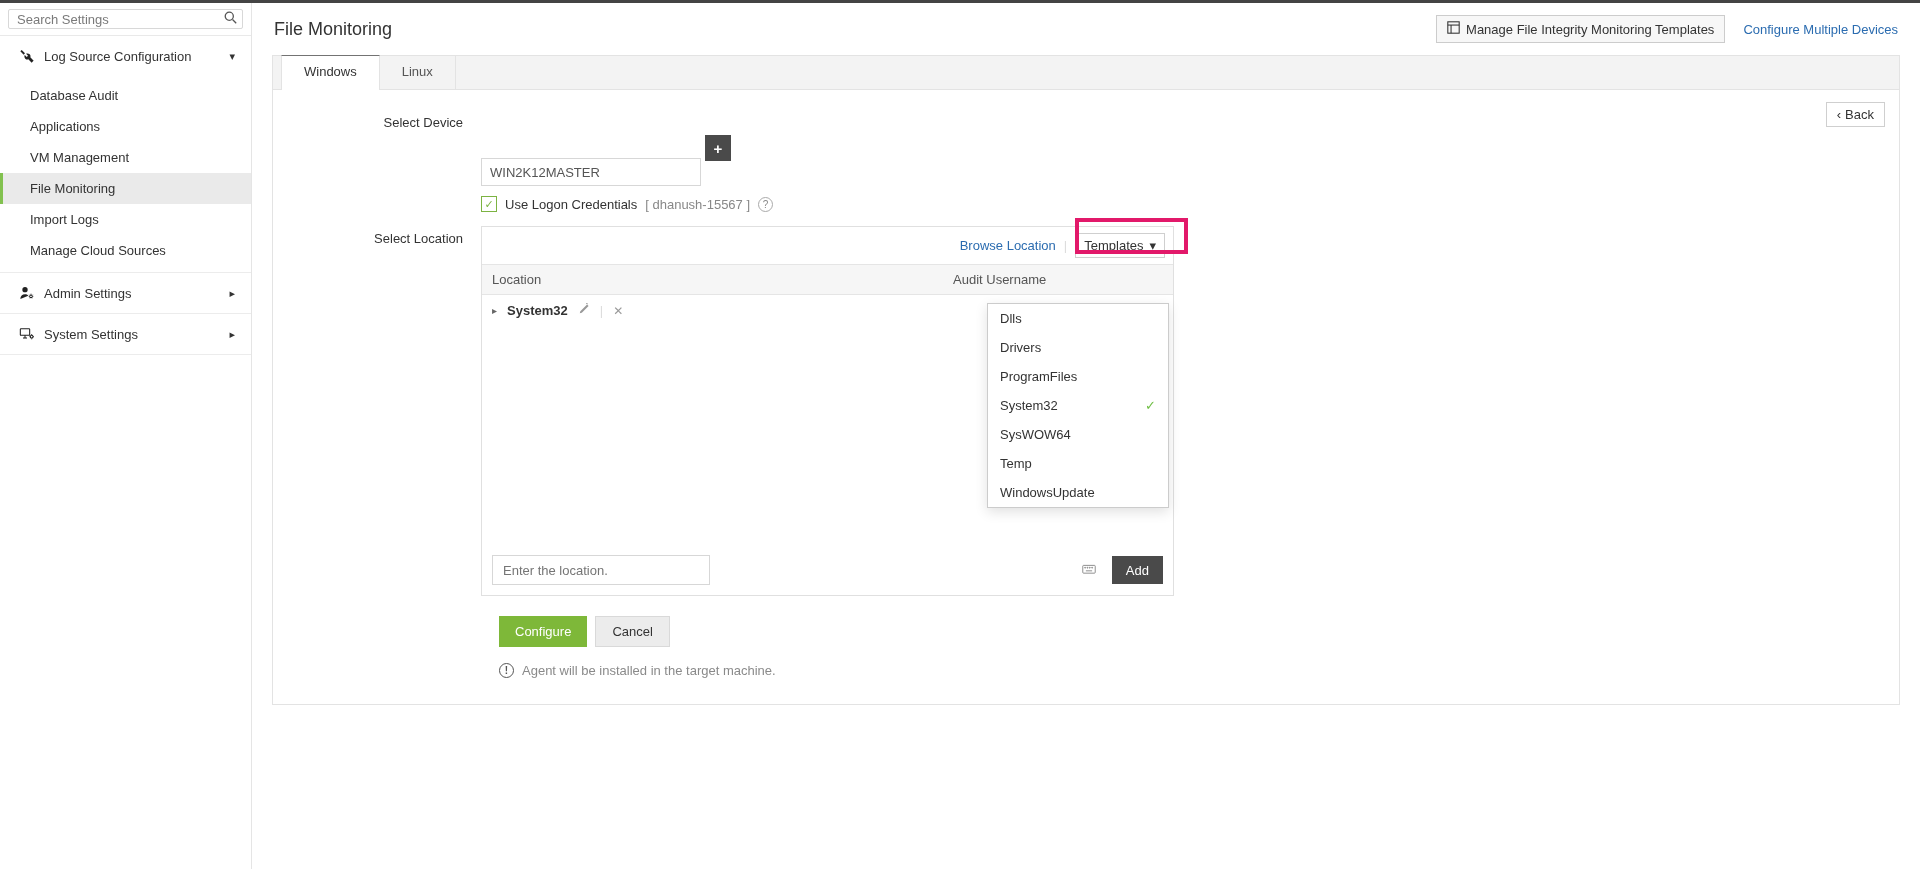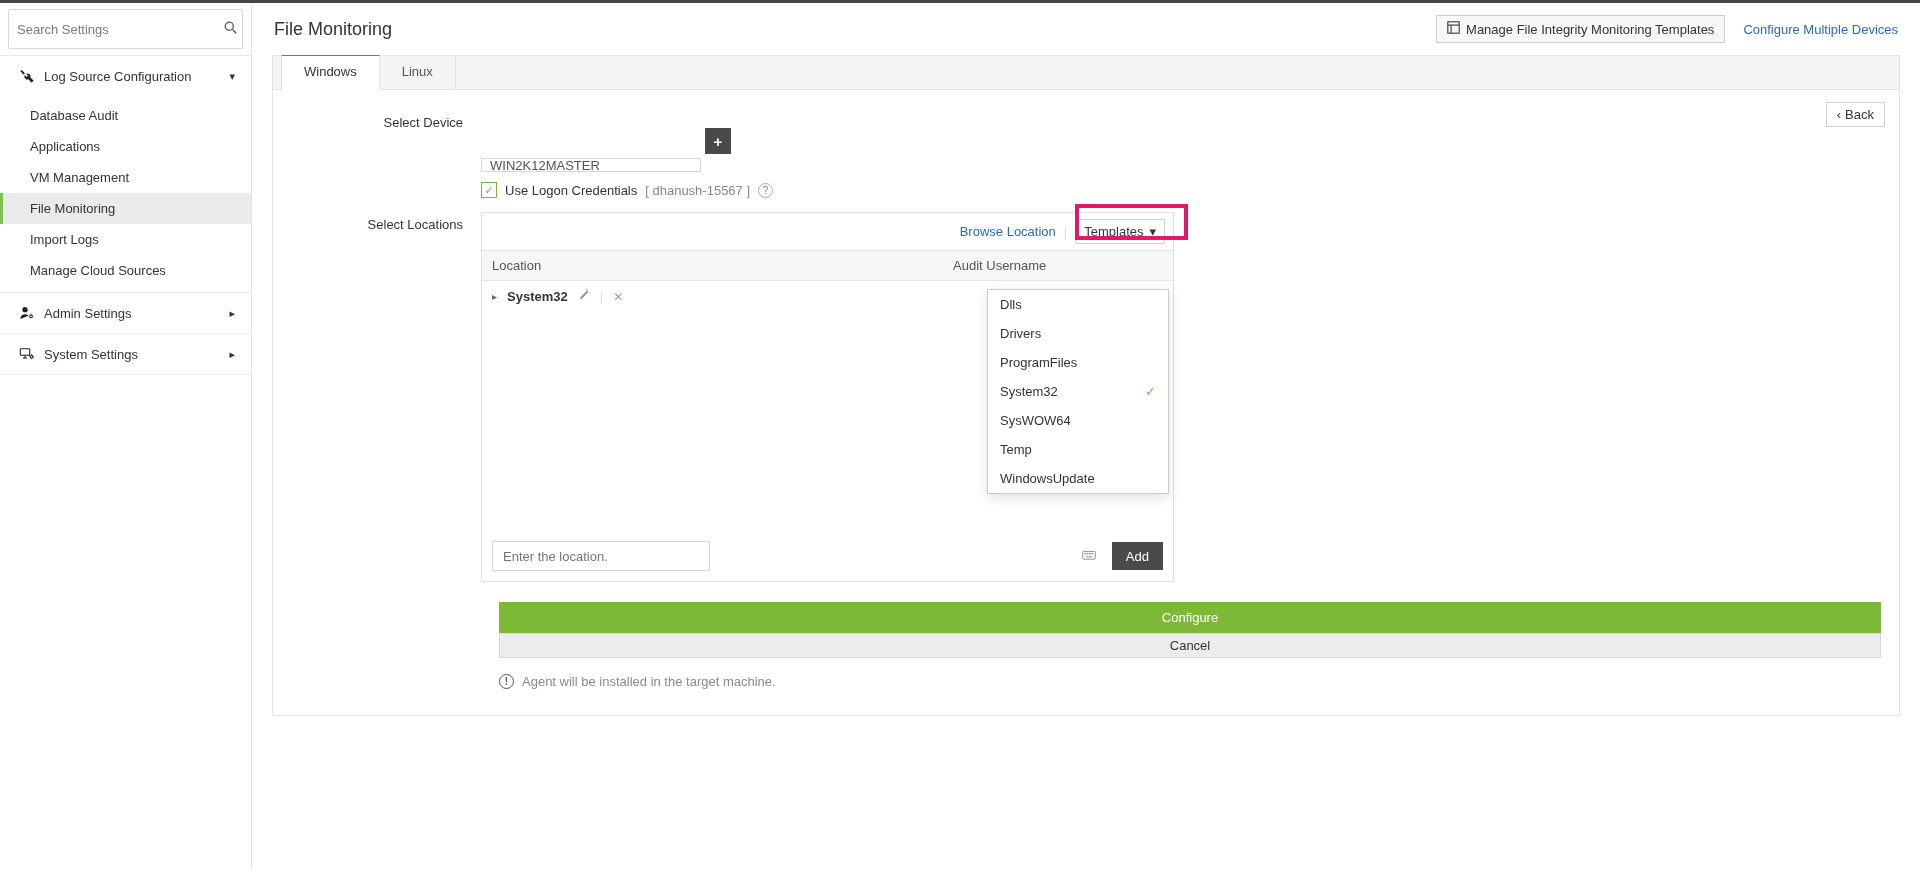--- a/index.html
+++ b/index.html
@@ -4,21 +4,21 @@
 <style>
   * { box-sizing: border-box; margin: 0; padding: 0; }
   body { font-family: -apple-system, BlinkMacSystemFont, "Segoe UI", Arial, sans-serif; font-size: 13px; color: #333; background: #fff; }
   .top-bar { height: 3px; background: #444; display: flex; }
   .top-bar .seg1 { width: 800px; background: #444; }
   .top-bar .seg2 { flex: 1; background: #444; }
   .container { display: flex; min-height: 866px; }
   
   .sidebar { width: 252px; border-right: 1px solid #e5e5e5; background: #fff; }
   .search-wrap { padding: 6px 8px; border-bottom: 1px solid #e9e9e9; position: relative; }
-  .search-input { width: 100%; height: 40px; border: 1px solid #d8d8d8; border-radius: 2px; padding: 2px 28px 2px 8px; font-size: 13px; background: #fff; color: #333; }
+  .search-input { width: 100%; height: 20px; border: 1px solid #d8d8d8; border-radius: 2px; padding: 2px 28px 2px 8px; font-size: 13px; background: #fff; color: #333; }
   .search-input::placeholder { color: #7a7a7a; }
   .search-icon { position: absolute; right: 14px; top: 50%; transform: translateY(-50%); color: #555; font-size: 13px; }
   .nav-section { border-bottom: 1px solid #ececec; }
   .nav-header { display: flex; align-items: center; padding: 12px 16px; cursor: pointer; color: #333; font-weight: 500; }
   .nav-header .icon { width: 22px; display: inline-flex; align-items: center; justify-content: center; color: #222; }
   .nav-header .label { flex: 1; margin-left: 6px; }
   .nav-header .chev { color: #333; font-size: 11px; }
   .nav-items { padding: 4px 0 6px 0; }
   .nav-item { padding: 8px 16px 8px 30px; cursor: pointer; color: #333; }
   .nav-item.active { background: #eaeaea; border-left: 3px solid #82c14f; padding-left: 27px; }
@@ -32,21 +32,21 @@
   .content-box { border: 1px solid #e3e3e3; background: #fff; padding: 0; }
   .tabs { display: flex; background: #f3f3f3; border-bottom: 1px solid #e3e3e3; align-items: stretch; height: 34px; padding-left: 8px; }
   .tab { padding: 8px 22px; color: #555; cursor: pointer; border-right: 1px solid #e3e3e3; }
   .tab.active { background: #fff; border-top: 1px solid #737373; border-left: 1px solid #e3e3e3; border-right: 1px solid #e3e3e3; margin-top: -1px; margin-bottom: -1px; color: #333; }
   .inner { padding: 20px 18px 26px 18px; position: relative; }
   .back-btn { position: absolute; top: 12px; right: 14px; border: 1px solid #cfcfcf; background: #fff; padding: 4px 10px; cursor: pointer; color: #333; font-size: 13px; display: inline-flex; align-items: center; gap: 4px; }
   .form-row { display: flex; align-items: flex-start; margin-bottom: 14px; }
   .form-label { width: 190px; text-align: right; padding-right: 18px; padding-top: 5px; color: #333; }
   .form-control { flex: 1; }
   .device-row { display: flex; align-items: center; gap: 4px; }
-  .device-input { width: 220px; height: 14px; border: 1px solid #d7d7d7; padding: 2px 8px; font-size: 13px; color: #555; background: #fff; margin-top: 48px; }
+  .device-input { width: 220px; height: 28px; border: 1px solid #d7d7d7; padding: 2px 8px; font-size: 13px; color: #555; background: #fff; margin-top: 48px; }
   .plus-btn { width: 26px; height: 26px; background: #4a4a4a; color: #fff; display: inline-flex; align-items: center; justify-content: center; cursor: pointer; font-size: 15px; font-weight: 600; }
   .cred-row { display: flex; align-items: center; gap: 8px; margin-top: 10px; }
   .checkbox { width: 16px; height: 16px; border: 1px solid #7cb342; display: inline-flex; align-items: center; justify-content: center; color: #7cb342; font-size: 11px; cursor: pointer; background: #fff; }
   .cred-user { color: #888; }
   .help-icon { width: 15px; height: 15px; border: 1px solid #aaa; border-radius: 50%; display: inline-flex; align-items: center; justify-content: center; font-size: 10px; color: #888; cursor: pointer; }
   .locations-panel { border: 1px solid #e0e0e0; background: #fff; width: 693px; }
   .loc-toolbar { display: flex; justify-content: flex-end; align-items: center; padding: 6px 8px; gap: 8px; position: relative; }
   .sep { color: #ddd; }
   .templates-btn { border: 1px solid #cfcfcf; padding: 4px 8px; cursor: pointer; display: inline-flex; align-items: center; gap: 6px; font-size: 13px; color: #333; background: #fff; }
   .templates-highlight { position: relative; }
@@ -61,21 +61,21 @@
   .row-icon { color: #999; font-size: 12px; cursor: pointer; }
   .row-sep { color: #ddd; }
   .dropdown { position: absolute; top: 8px; right: 4px; width: 182px; background: #fff; border: 1px solid #ccc; box-shadow: 0 4px 12px rgba(0,0,0,0.12); z-index: 10; }
   .dd-item { padding: 7px 12px; display: flex; align-items: center; justify-content: space-between; cursor: pointer; color: #333; }
   .dd-check { color: #6fbf44; font-size: 13px; }
   .loc-foot { padding: 10px; display: flex; gap: 8px; align-items: center; }
   .loc-input { flex: 1; height: 30px; border: 1px solid #d7d7d7; padding: 4px 30px 4px 10px; font-size: 13px; position: relative; }
   .loc-input-wrap { flex: 1; position: relative; }
   .loc-input-icon { position: absolute; right: 8px; top: 50%; transform: translateY(-50%); color: #888; font-size: 13px; cursor: pointer; }
   .add-btn { height: 28px; padding: 0 14px; background: #4a4a4a; color: #fff; border: none; cursor: pointer; font-size: 13px; }
-  .action-row { margin-top: 20px; display: flex; gap: 0; margin-left: 208px; flex-direction: column; }
+  .action-row { margin-top: 20px; display: flex; gap: 8px; margin-left: 208px; }
   .btn-primary { background: #7eb839; color: #fff; border: none; padding: 8px 16px; cursor: pointer; font-size: 13px; }
   .btn-secondary { background: #ececec; color: #333; border: 1px solid #d9d9d9; padding: 4px 16px; cursor: pointer; font-size: 13px; }
   .note-row { margin-top: 16px; margin-left: 208px; display: flex; align-items: center; gap: 8px; color: #8a8a8a; }
   .info-icon { width: 15px; height: 15px; border: 1.5px solid #555; border-radius: 50%; display: inline-flex; align-items: center; justify-content: center; font-size: 10px; color: #555; font-weight: 600; }
 </style>
 </head>
 <body>
 
 <div class="top-bar">
   <div class="seg1"></div>
@@ -191,21 +191,21 @@
                 <span>✓</span>
               </span>
               <span>Use Logon Credentials</span>
               <span class="cred-user">[ dhanush-15567 ]</span>
               <span class="help-icon">?</span>
             </div>
           </div>
         </div>
 
         <div class="form-row" style="margin-top:10px;">
-          <div class="form-label">Select Locations</div>
+          <div class="form-label">Select Location</div>
           <div class="form-control" style="position:relative;">
             <div class="locations-panel">
               <div class="loc-toolbar">
                 <span class="link-blue">Browse Location</span>
                 <span class="sep">|</span>
                 <span class="templates-highlight">
                   <button class="templates-btn">
                     <span>Templates</span>
                     <span>▾</span>
                   </button>

